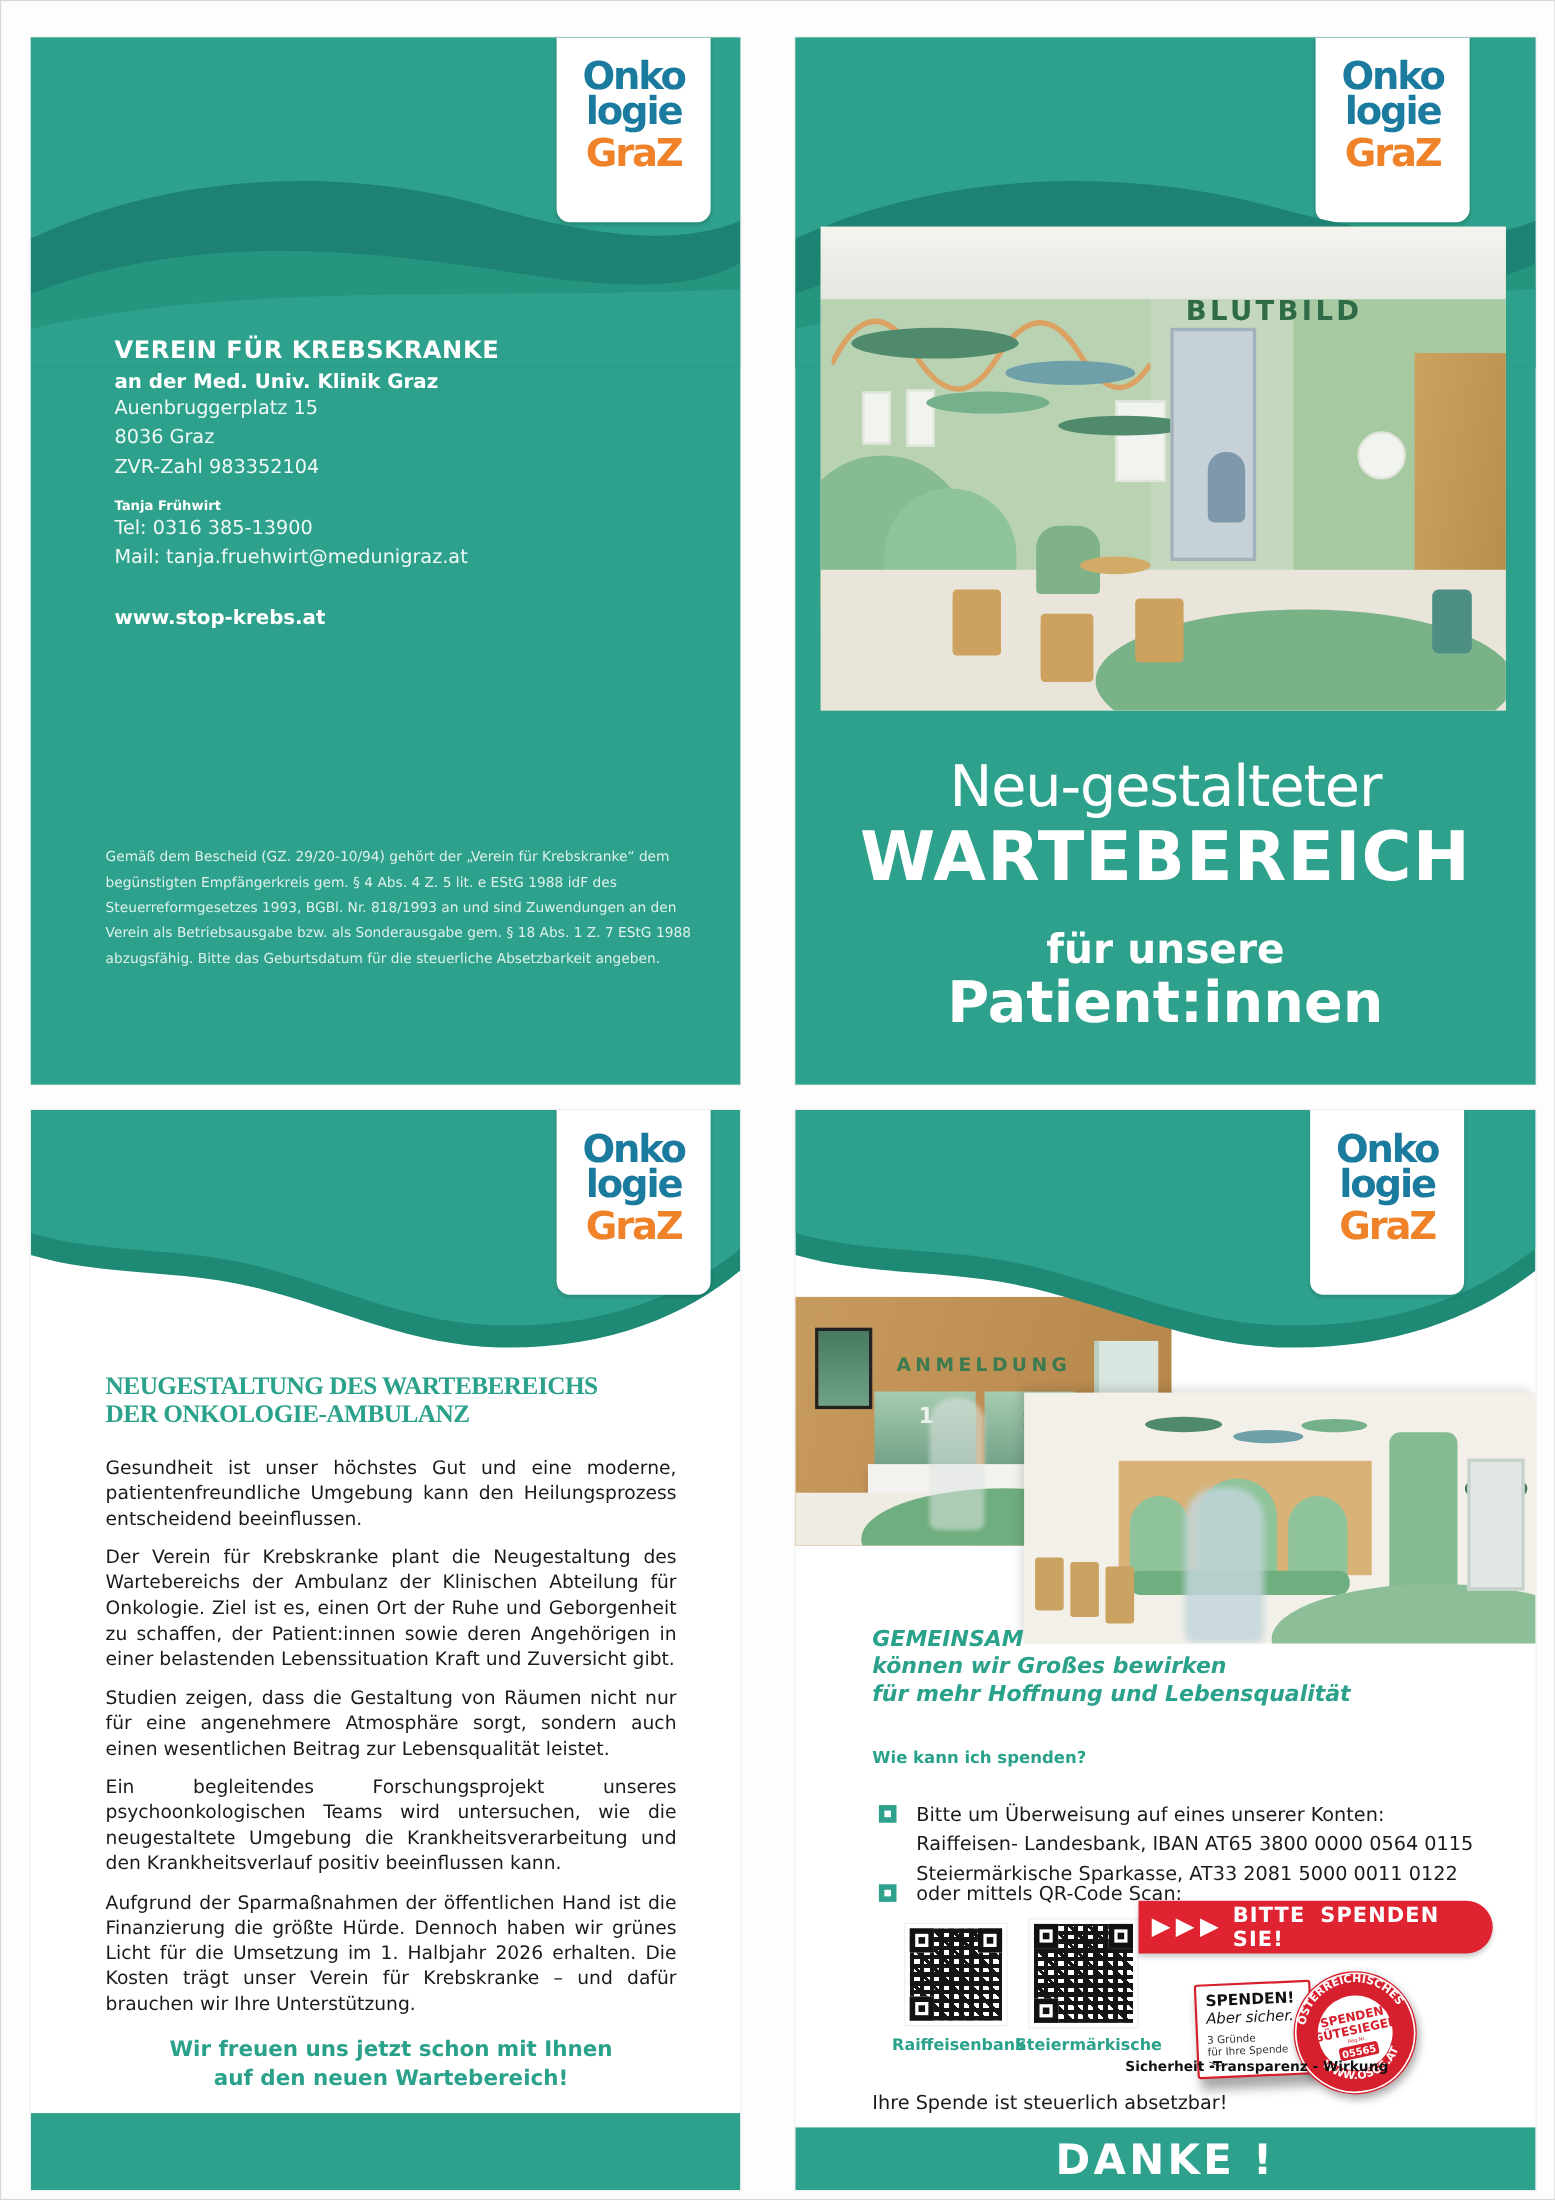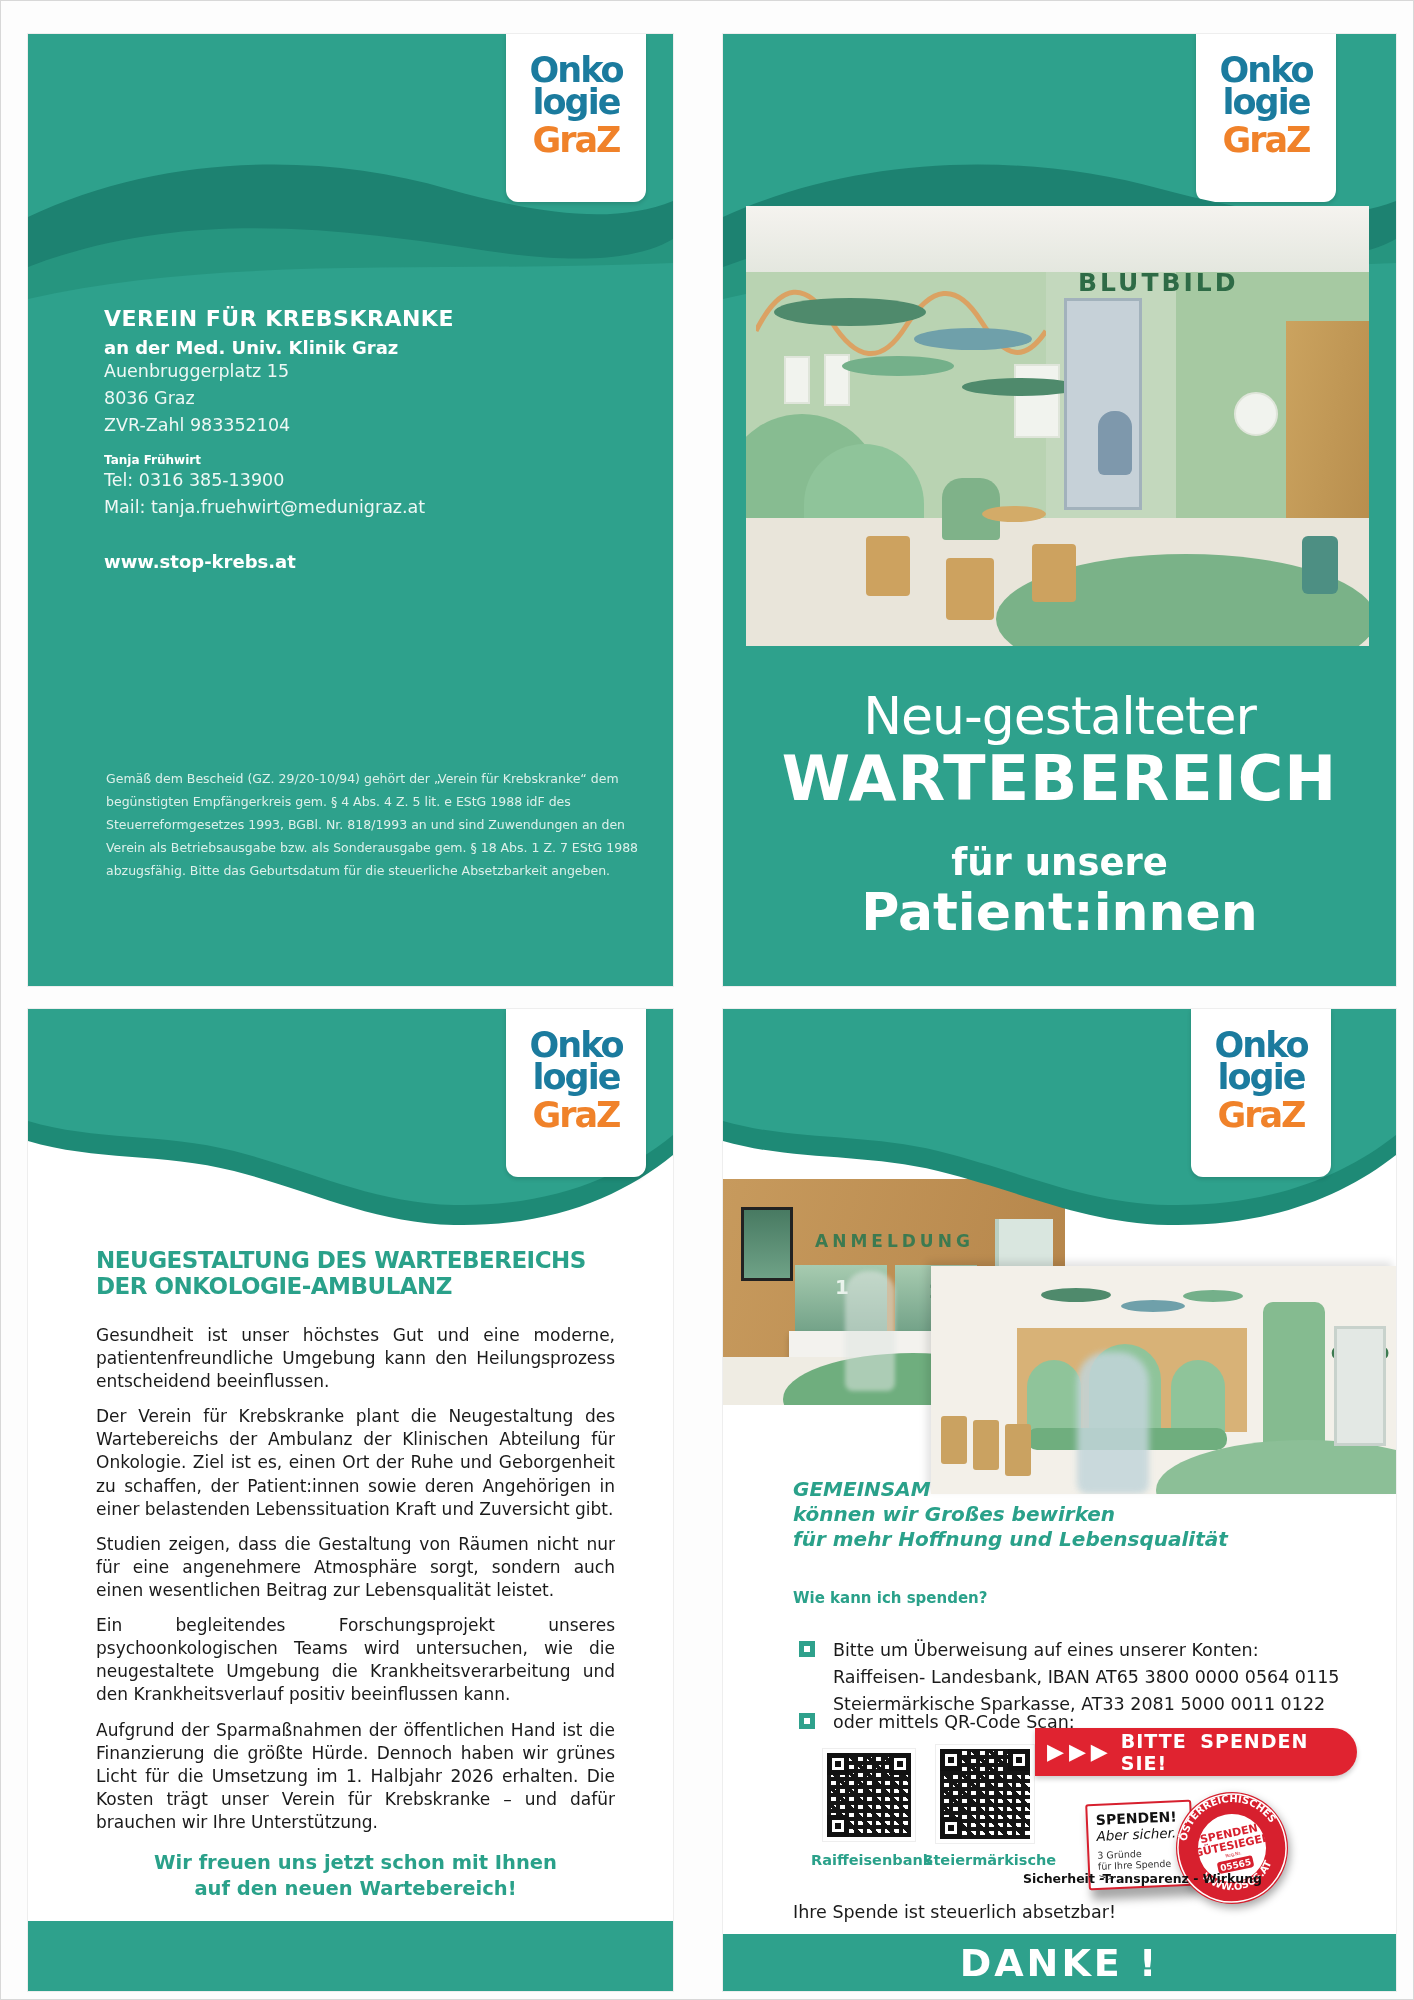--- a/index.html
+++ b/index.html
@@ -27,21 +27,21 @@
   .head-wave { position:absolute; left:0; top:0; width:100%; height:235px; z-index:2; }
 
   
   .contact-block { position:absolute; left:76px; top:272px; z-index:6; color:#fff; }
   .org-name { font-size:22px; font-weight:bold; letter-spacing:.5px; }
   .org-sub  { font-size:18px; font-weight:bold; margin-top:6px; }
   .addr     { font-size:17.5px; line-height:27px; color:#eef8f5; }
   .contact-name { font-size:12px; font-weight:bold; margin-top:14px; }
   .contact-line { font-size:17.5px; line-height:27px; color:#eef8f5; }
   .website  { font-size:18px; font-weight:bold; margin-top:30px; }
-  .legal { position:absolute; left:78px; top:733px; width:548px; z-index:6;
+  .legal { position:absolute; left:68px; top:733px; width:548px; z-index:6;
            font-size:12.5px; line-height:23px; color:#ddf0ea; }
 
   
   .photo-blutbild { position:absolute; left:23px; top:172px; width:623px; height:440px;
                     background:#cfe0cb; z-index:5; overflow:hidden; }
   .pb-ceiling { position:absolute; left:0; top:0; width:100%; height:66px;
                 background:linear-gradient(#f5f3ef,#e4e7df); }
   .pb-wall-left { position:absolute; left:0; top:40px; width:310px; height:280px; background:#b9d3b2; }
   .pb-wall-mid  { position:absolute; left:300px; top:45px; width:145px; height:270px; background:#c3d8bd; }
   .pb-wall-right{ position:absolute; left:430px; top:42px; width:193px; height:290px; background:#a6c9a2; }
@@ -68,21 +68,21 @@
                  background:#7fb289; border-radius:20px 20px 4px 4px; }
 
   .title-block { position:absolute; left:0; right:0; top:652px; z-index:6; text-align:center; color:#fff; }
   .title-1 { font-size:52px; font-weight:normal; letter-spacing:-1px; }
   .title-2 { font-size:62px; font-weight:bold; letter-spacing:1px; line-height:1.05; }
   .title-3 { font-size:37px; font-weight:bold; margin-top:30px; }
   .title-4 { font-size:52px; font-weight:bold; line-height:1.1; }
 
   
   .article { position:absolute; left:68px; right:58px; top:238px; z-index:5; }
-  .article h2 { color:#2aa18a; font-size:23px; line-height:1.15; letter-spacing:-.5px; margin-bottom:24px; }
+  .article h2 { color:#2aa18a; font-size:23px; line-height:1.15; letter-spacing:-.5px; margin-bottom:24px;font-family:Liberation Serif, serif; }
   .article p { font-size:17px; line-height:1.36; text-align:justify; color:#1a1a1a; margin-bottom:12px; }
   .closing { margin-top:16px; text-align:center; color:#2aa18a; font-weight:bold; font-size:19.5px; line-height:1.35; }
   .bl-bar { position:absolute; left:0; bottom:0; width:100%; height:70px; background:#2ea18c; z-index:4; }
 
   
   .photo-anmeldung { position:absolute; left:0; top:170px; width:342px; height:226px;
                      background:linear-gradient(105deg,#c79a5d,#b5854a); z-index:1; overflow:hidden; }
   .pa-sign { position:absolute; left:92px; top:52px; font-size:17px; font-weight:bold;
              color:#3c7a50; letter-spacing:4px; }
   .pa-tv { position:absolute; left:18px; top:28px; width:52px; height:74px;

